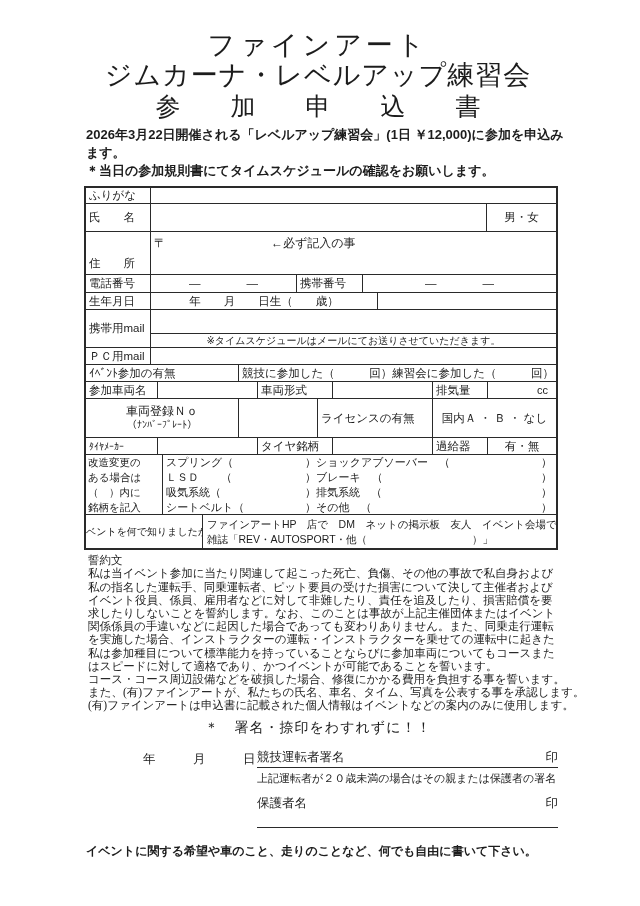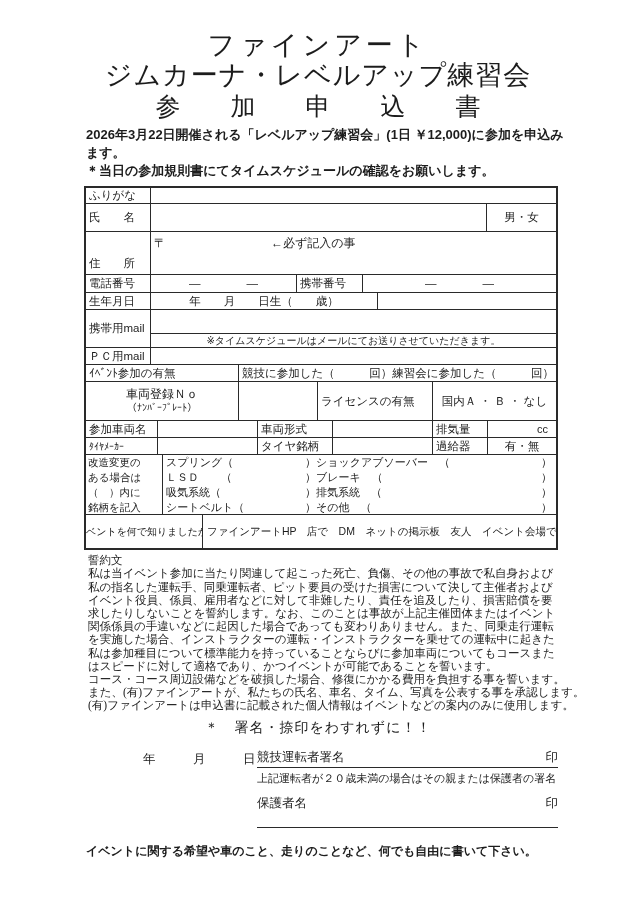--- a/index.html
+++ b/index.html
@@ -130,39 +130,39 @@
     <div class="row h17">
       <div class="cell w64 lbl">ＰＣ用mail</div>
       <div class="cell fx"></div>
     </div>
 
     <div class="row h17">
       <div class="cell w152 lbl">ｲﾍﾞﾝﾄ参加の有無</div>
       <div class="cell fx lbl nw">競技に参加した（　　　回）練習会に参加した（　　　回）　初めて</div>
     </div>
 
+    <div class="row h17">
+      <div class="cell w71 lbl">参加車両名</div>
+      <div class="cell w100"></div>
+      <div class="cell w75 lbl">車両形式</div>
+      <div class="cell w100"></div>
+      <div class="cell w55 lbl">排気量</div>
+      <div class="cell fx cc-cell">cc</div>
+    </div>
+
     <div class="row h39">
       <div class="cell w152" style="padding:0;">
         <div class="reg-lbl" style="width:100%;">
           <div class="reg-l1">車両登録Ｎｏ</div>
           <div class="reg-l2">（ﾅﾝﾊﾞｰﾌﾟﾚｰﾄ）</div>
         </div>
       </div>
       <div class="cell" style="width:79px;"></div>
       <div class="cell w115 lbl">ライセンスの有無</div>
       <div class="cell fx ctr lbl">国内Ａ ・ Ｂ ・ なし</div>
-    </div>
-
-    <div class="row h17">
-      <div class="cell w71 lbl">参加車両名</div>
-      <div class="cell w100"></div>
-      <div class="cell w75 lbl">車両形式</div>
-      <div class="cell w100"></div>
-      <div class="cell w55 lbl">排気量</div>
-      <div class="cell fx cc-cell">cc</div>
     </div>
 
     <div class="row h17">
       <div class="cell w71 sm">ﾀｲﾔﾒｰｶｰ</div>
       <div class="cell w100"></div>
       <div class="cell w75 lbl">タイヤ銘柄</div>
       <div class="cell w100"></div>
       <div class="cell w55 lbl">過給器</div>
       <div class="cell fx ctr lbl">有・無</div>
     </div>
@@ -233,20 +233,21 @@
     <div class="row h34">
       <div class="cell w116" style="padding:0;">
         <div class="survey-lbl" style="width:100%;">
           <div class="nw">このイベントを何で</div>
           <div class="nw">知りましたか。○で囲む</div>
         </div>
       </div>
       <div class="cell" style="flex:1;padding:0;align-items:stretch;">
         <div class="survey-opts" style="width:100%;">
           <div class="nw">ファインアートHP　店で　DM　ネットの掲示板　友人　イベント会場でのチラシ</div>
+          <div class="nw">雑誌「REV・AUTOSPORT・他（　　　　　　　　　　）」</div>
         </div>
       </div>
     </div>
 
   </div>
 
   <div class="pledge">
     <div class="pledge-heading">誓約文</div>
     <div>
         <div class="line">私は当イベント参加に当たり関連して起こった死亡、負傷、その他の事故で私自身および</div>

